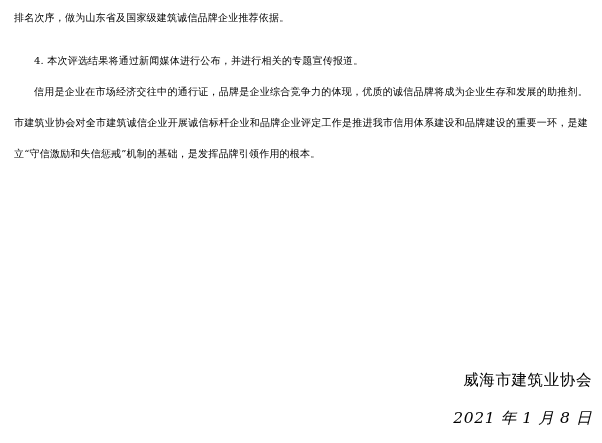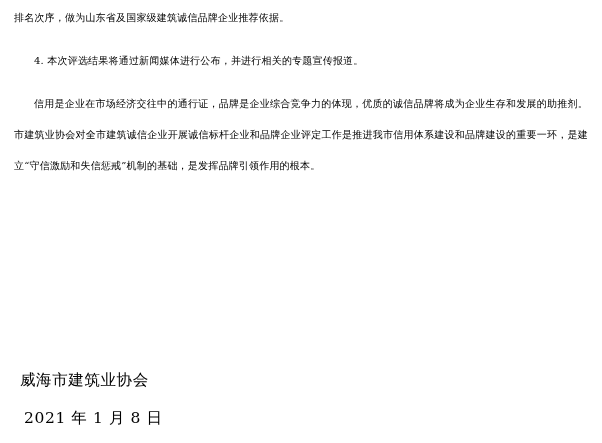--- a/index.html
+++ b/index.html
@@ -24,37 +24,37 @@
   .para {
     font-size: 10px;
     line-height: 31px;
     text-align: justify;
     text-justify: inter-ideograph;
     letter-spacing: 0.2px;
     margin: 0;
   }
   .p1 { margin-top: 2px; }
   .p2 { margin-top: 12px; }
-  .p3 { margin-top: 12px; }
+  .p3 { }
   .indent2 { text-indent: 2em; }
   .signature-block {
     position: absolute;
     left: 0;
     right: 0;
     bottom: 8px;
-    text-align: left;
+    text-align: right;
     padding-right: 10px;
   }
   .sig-line {
     font-size: 15.5px;
     line-height: 38px;
     letter-spacing: 0.6px;
   }
   .sig-org { padding-left: 20px; }
-  .sig-date { padding-left: 24px; }
+  .sig-date { padding-left: 24px; font-style: italic; }
 </style>
 </head>
 <body>
 
 <div class="page">
 
   <p class="para p1">排名次序，做为山东省及国家级建筑诚信品牌企业推荐依据。</p>
 
   <p class="para p2 indent2">4. 本次评选结果将通过新闻媒体进行公布，并进行相关的专题宣传报道。</p>
 

